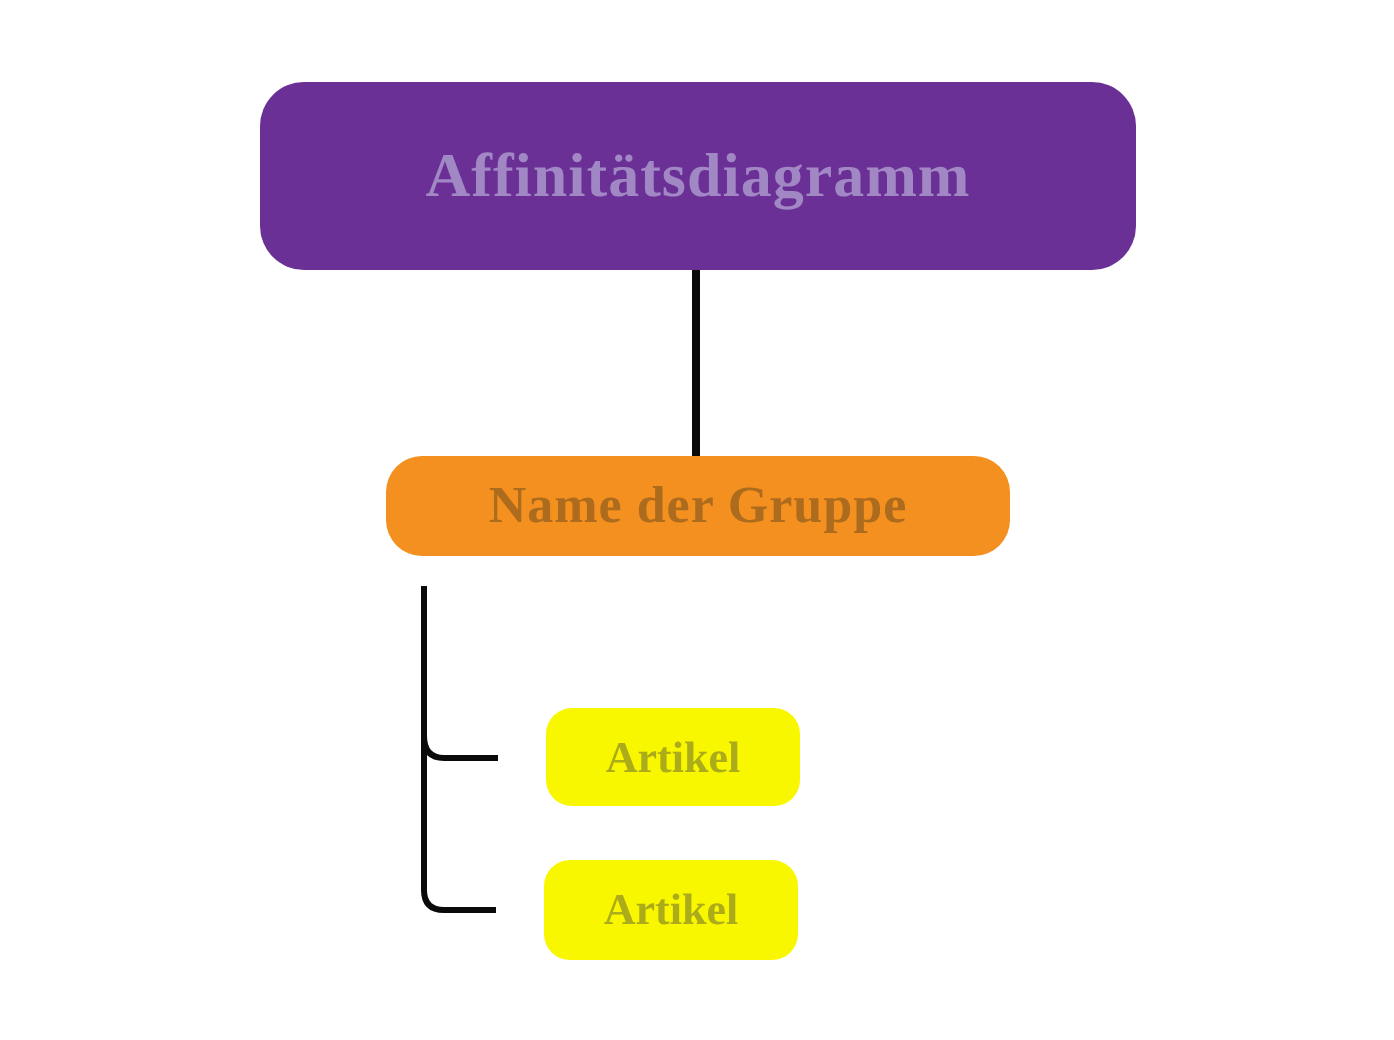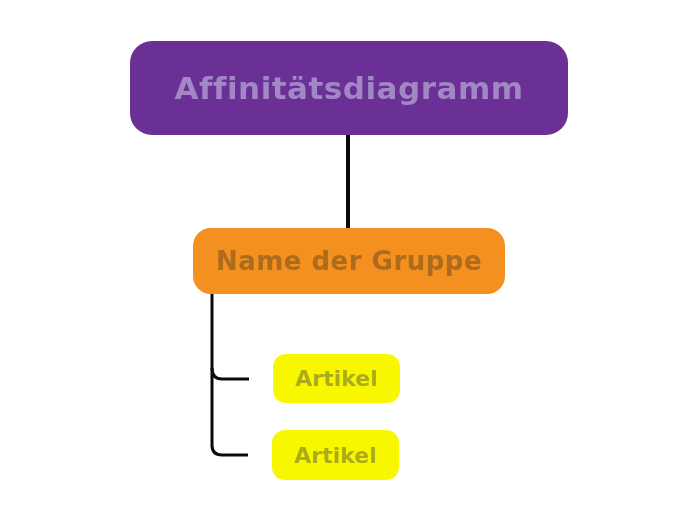--- a/index.html
+++ b/index.html
@@ -6,20 +6,21 @@
     margin: 0;
     padding: 0;
     font-family: "DejaVu Sans", "Liberation Sans", sans-serif;
   }
   #canvas {
     position: relative;
     width: 697px;
     height: 520px;
     background: var(--canvas-bg, #ffffff);
     overflow: hidden;
+    font-family: Liberation Serif, serif;
   }
   #connector-layer {
     position: absolute;
     left: 0; top: 0;
     width: 697px; height: 520px;
     z-index: 0;
   }
   #connector-layer path {
     fill: none;
     stroke: var(--connector, #0a0a0a);
@@ -40,21 +41,21 @@
     left: 130px; top: 41px;
     width: 438px; height: 94px;
     border-radius: 22px;
     background: var(--root-bg, #6a3096);
     color: var(--root-text, #a287c5);
     font-size: 31px;
     letter-spacing: 0.5px;
   }
   .node-group {
     left: 193px; top: 228px;
-    width: 312px; height: 66px;
+    width: 312px; height: 50px;
     border-radius: 18px;
     background: var(--group-bg, #f4901f);
     color: var(--group-text, #ad6b1e);
     font-size: 26px;
     letter-spacing: 0.5px;
   }
   .node-article {
     width: 127px; height: 50px;
     border-radius: 13px;
     background: var(--article-bg, #f8f700);

